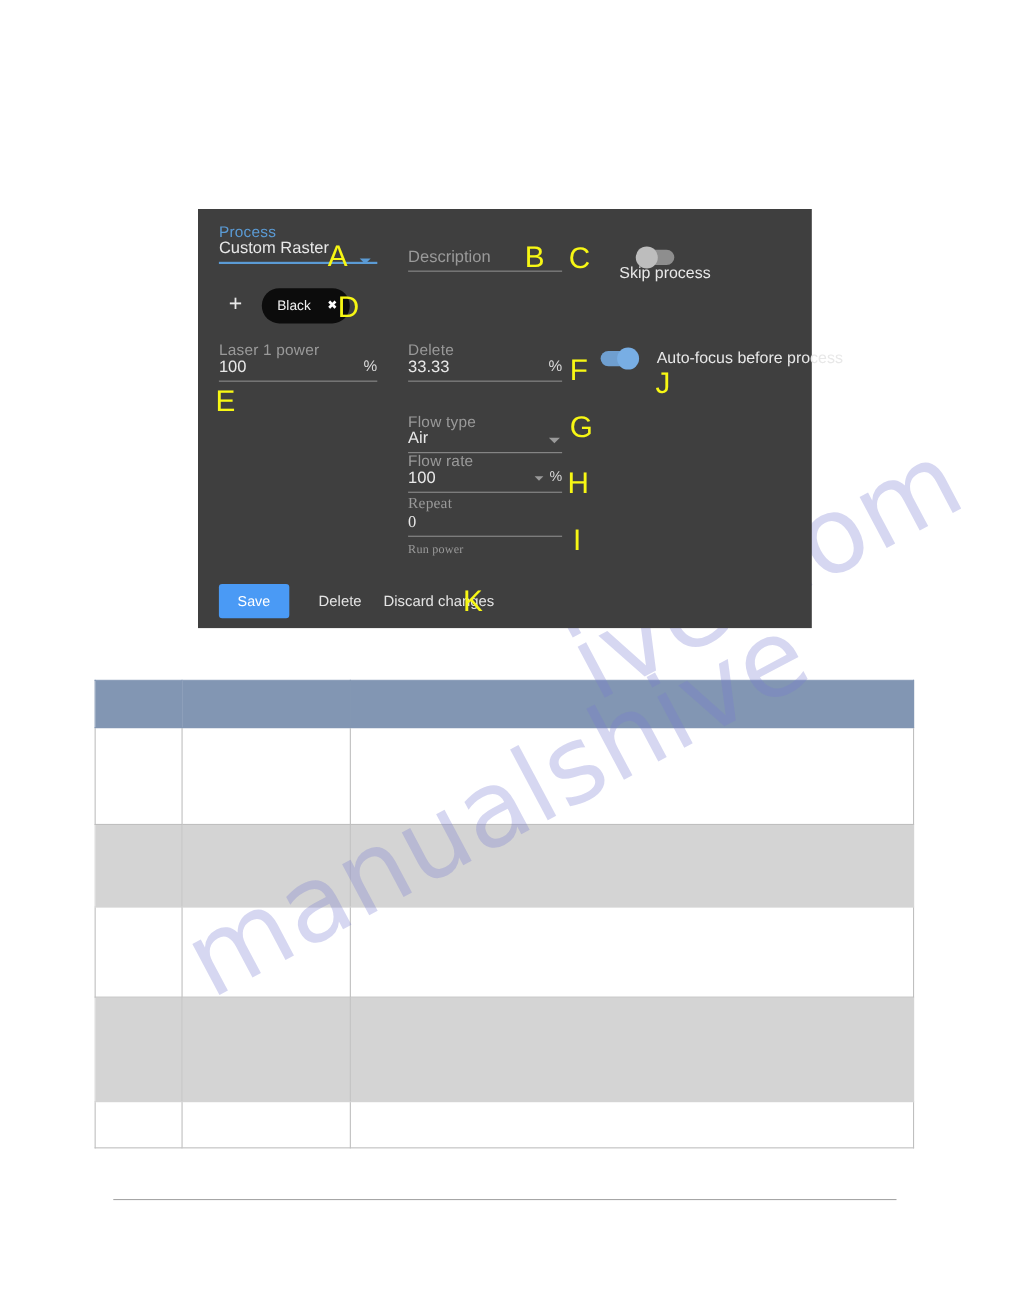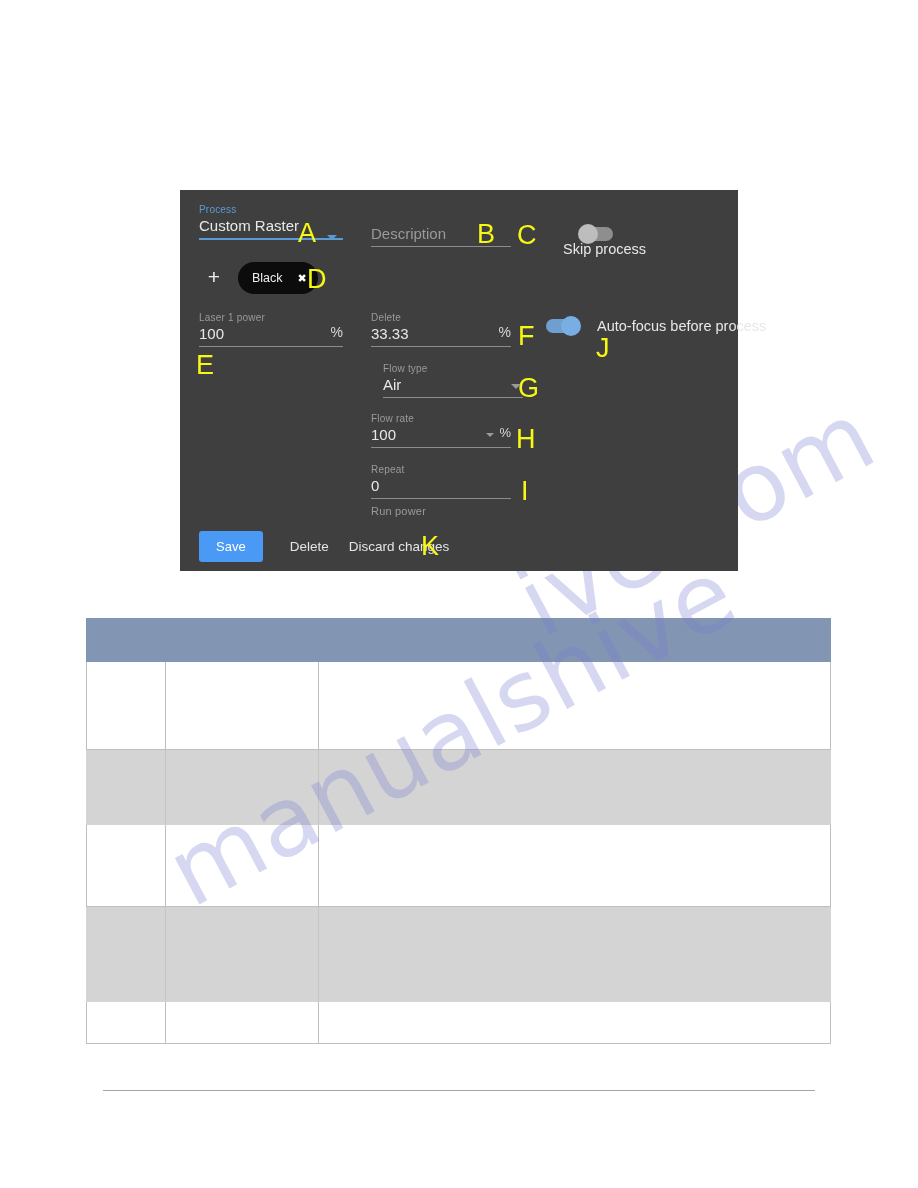--- a/index.html
+++ b/index.html
@@ -41,21 +41,21 @@
     position: absolute;
     left: 180px;
     top: 190px;
     width: 558px;
     height: 381px;
     background: #3f3f3f;
     z-index: 10;
   }
 
   .fld-label {
-    font-size: 10px;
+    font-size: 14px;
     color: #9a9a9a;
     line-height: 12px;
     letter-spacing: .2px;
   }
   .fld-label.accent { color: #5b9bd5; }
 
   .fld-value {
     font-size: 15px;
     color: #e8e8e8;
     line-height: 20px;
@@ -274,40 +274,40 @@
     <div class="underline"></div>
   </div>
 
   <div class="toggle-wrap" style="left:366px; top:128px;">
     <div class="toggle on">
       <div class="knob"></div>
     </div>
     <div class="toggle-label">Auto-focus before process</div>
   </div>
 
-  <div class="row-line" style="left:191px; top:173px; width:140px;margin-left:12px;">
+  <div class="row-line" style="left:191px; top:187px; width:140px;">
     <div class="fld-label">Flow type</div>
     <div style="position:relative; height:22px;">
       <div class="fld-value">Air</div>
       <div class="caret" style="right:2px; top:9px;"></div>
     </div>
     <div class="underline"></div>
   </div>
 
   <div class="row-line" style="left:191px; top:223px; width:140px;">
     <div class="fld-label">Flow rate</div>
     <div style="position:relative; height:22px;">
       <div class="fld-value">100</div>
       <div class="caret" style="right:17px; top:8px; border-left-width:4px; border-right-width:4px; border-top-width:4px;"></div>
       <div class="unit" style="font-size:13px;">%</div>
     </div>
     <div class="underline"></div>
   </div>
 
-  <div class="row-line" style="left:191px; top:274px; width:140px;">
+  <div class="row-line" style="left:191px; top:263px; width:140px;font-family:Liberation Serif, serif;">
     <div class="fld-label">Repeat</div>
     <div style="position:relative; height:22px;">
       <div class="fld-value">0</div>
     </div>
     <div class="underline"></div>
     <div class="fld-label" style="margin-top:6px; font-size:11px;">Run power</div>
   </div>
 
   <div id="btn-row" style="left:19px; top:341px;">
     <button id="save-btn">Save</button>

